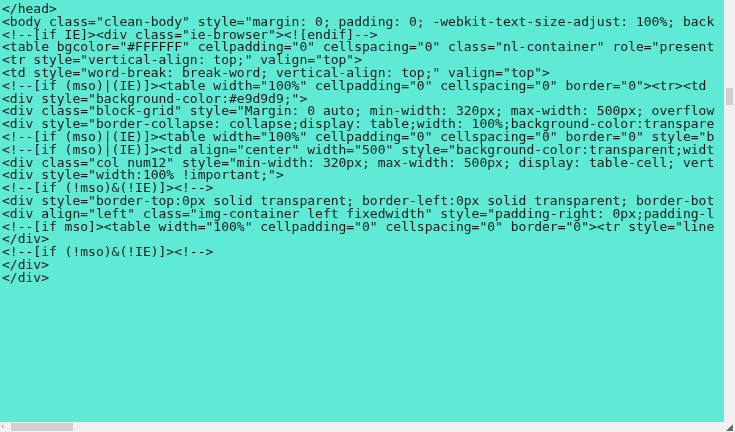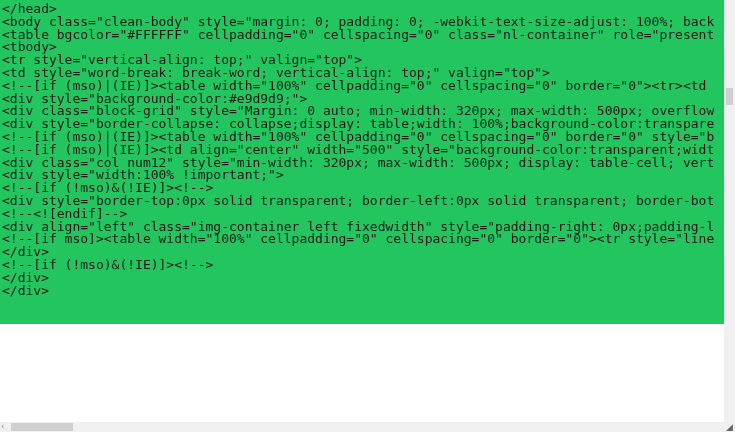--- a/index.html
+++ b/index.html
@@ -1,21 +1,21 @@
 <!DOCTYPE html>
 <html><head>
 <meta charset="utf-8">
 <style>
   html, body { margin:0; padding:0; }
   body {
     width:735px; height:432px; overflow:hidden; background:#ffffff; position:relative;
   }
   .code-view {
-    position:absolute; left:0; top:0; width:724px; height:324px; overflow:hidden;
-    background:#22c55e;
+    position:absolute; left:0; top:0; width:724px; height:422px; overflow:hidden;
+    background:#5eead4;
   }
   .code-line {
     font-family:"DejaVu Sans Mono", "Liberation Mono", monospace;
     font-size:13px; line-height:17.8px; color:#1a1a1a;
     white-space:pre; height:17.8px; padding-left:2px; margin-top:-5px;
   }
   .code-lines { position:absolute; left:0; top:0; }
   .vscroll {
     position:absolute; right:0; top:0; width:11px; height:422px; background:#f0f0f0;
   }
@@ -38,35 +38,34 @@
     position:absolute; right:2px; bottom:0px; font-size:9px; color:#666; font-family:"DejaVu Sans", sans-serif; line-height:10px;
   }
 </style>
 </head>
 <body>
 
 <div class="code-view">
   <div class="code-lines" style="top:5px;">
     <div class="code-line">&lt;/head&gt;</div>
     <div class="code-line">&lt;body class="clean-body" style="margin: 0; padding: 0; -webkit-text-size-adjust: 100%; back</div>
+    <div class="code-line">&lt;!--[if IE]&gt;&lt;div class="ie-browser"&gt;&lt;![endif]--&gt;</div>
     <div class="code-line">&lt;table bgcolor="#FFFFFF" cellpadding="0" cellspacing="0" class="nl-container" role="present</div>
-    <div class="code-line">&lt;tbody&gt;</div>
     <div class="code-line">&lt;tr style="vertical-align: top;" valign="top"&gt;</div>
     <div class="code-line">&lt;td style="word-break: break-word; vertical-align: top;" valign="top"&gt;</div>
     <div class="code-line">&lt;!--[if (mso)|(IE)]&gt;&lt;table width="100%" cellpadding="0" cellspacing="0" border="0"&gt;&lt;tr&gt;&lt;td</div>
     <div class="code-line">&lt;div style="background-color:#e9d9d9;"&gt;</div>
     <div class="code-line">&lt;div class="block-grid" style="Margin: 0 auto; min-width: 320px; max-width: 500px; overflow</div>
     <div class="code-line">&lt;div style="border-collapse: collapse;display: table;width: 100%;background-color:transpare</div>
     <div class="code-line">&lt;!--[if (mso)|(IE)]&gt;&lt;table width="100%" cellpadding="0" cellspacing="0" border="0" style="b</div>
     <div class="code-line">&lt;!--[if (mso)|(IE)]&gt;&lt;td align="center" width="500" style="background-color:transparent;widt</div>
     <div class="code-line">&lt;div class="col num12" style="min-width: 320px; max-width: 500px; display: table-cell; vert</div>
     <div class="code-line">&lt;div style="width:100% !important;"&gt;</div>
     <div class="code-line">&lt;!--[if (!mso)&amp;(!IE)]&gt;&lt;!--&gt;</div>
     <div class="code-line">&lt;div style="border-top:0px solid transparent; border-left:0px solid transparent; border-bot</div>
-    <div class="code-line">&lt;!--&lt;![endif]--&gt;</div>
     <div class="code-line">&lt;div align="left" class="img-container left fixedwidth" style="padding-right: 0px;padding-l</div>
     <div class="code-line">&lt;!--[if mso]&gt;&lt;table width="100%" cellpadding="0" cellspacing="0" border="0"&gt;&lt;tr style="line</div>
     <div class="code-line">&lt;/div&gt;</div>
     <div class="code-line">&lt;!--[if (!mso)&amp;(!IE)]&gt;&lt;!--&gt;</div>
     <div class="code-line">&lt;/div&gt;</div>
     <div class="code-line">&lt;/div&gt;</div>
   </div>
 </div>
 
 <div class="vscroll">

